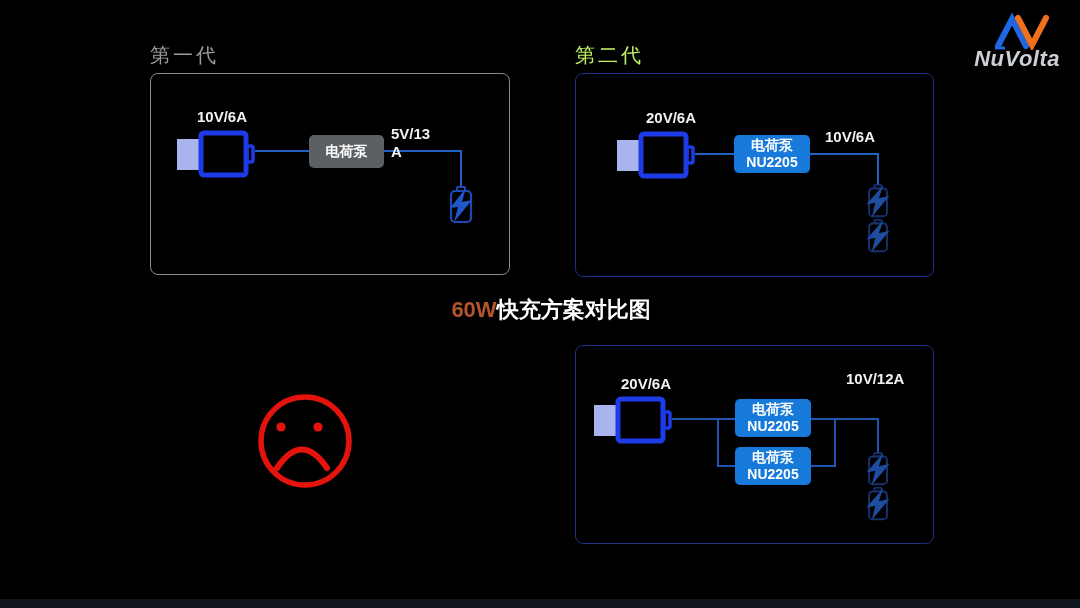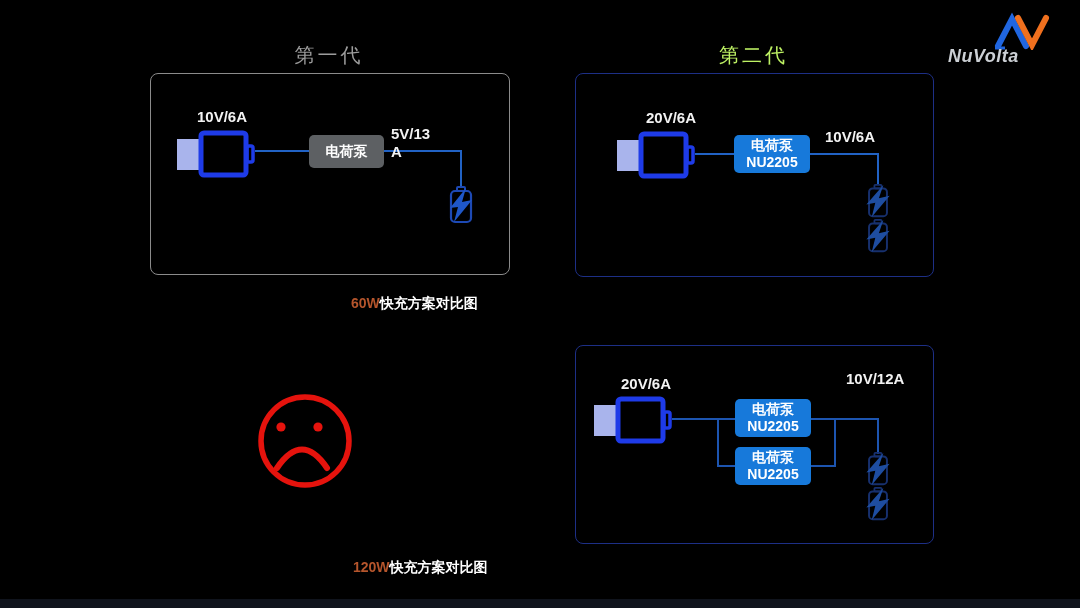--- a/index.html
+++ b/index.html
@@ -6,21 +6,21 @@
   .stage{position:relative;width:1080px;height:608px;background:#000;overflow:hidden;
          font-family:"Liberation Sans",sans-serif;}
   .abs{position:absolute;}
 
   
   .panel{position:absolute;border-radius:8px;background:#000;}
   .panel-gray{border:1.5px solid #8b8b8b;}
   .panel-blue{border:1.5px solid #1d2f86;}
 
   
-  .gen-title{position:absolute;text-align:center;font-size:20px;letter-spacing:3px;font-weight:500;}
+  .gen-title{position:absolute;font-size:20px;letter-spacing:3px;font-weight:500;}
   .t-gray{color:#9c9c9c;}
   .t-blue{color:#bef264;}
 
   
   .lbl{position:absolute;color:#f2f2f2;font-size:15px;font-weight:600;line-height:18px;white-space:pre-line;}
 
   
   .wire-h{position:absolute;height:2px;background:#2162c4;}
   .wire-v{position:absolute;width:2px;background:#2162c4;}
   .wire-dim{background:#1d55b0;}
@@ -33,26 +33,26 @@
 
   
   .battery{position:absolute;}
   .battery svg{overflow:visible;display:block;}
   .battery-bright .frame{stroke:#1d49b4;}
   .battery-bright .bolt{fill:#1f57c8;}
   .battery-dim .frame{stroke:#17306e;}
   .battery-dim .bolt{fill:#1e4da0;}
 
   
-  .caption{position:absolute;font-size:14px;font-weight:bold;color:#ffffff;}
+  .caption{position:absolute;text-align:center;font-size:22px;font-weight:bold;color:#ffffff;}
   .caption .hl{color:#b5552c;}
 
   
-  .logo-text{position:absolute;left:948px;top:46px;width:112px;text-align:left;
-             color:#ccd0d5;font-size:18px;font-weight:bold;font-style:italic;letter-spacing:0.5px;}
+  .logo-text{position:absolute;left:948px;top:46px;width:112px;text-align:right;
+             color:#ccd0d5;font-size:22px;font-weight:bold;font-style:italic;letter-spacing:0.5px;}
 
   .bottom-strip{position:absolute;left:0;top:599px;width:1080px;height:9px;background:#10141d;}
 </style>
 </head>
 <body>
 
 <div class="stage">
 
   <svg class="abs" style="left:993px;top:12px;" width="58" height="38" viewBox="0 0 58 38">
     <line x1="2" y1="36" x2="12" y2="36" stroke="#2066e0" stroke-width="3"></line>
@@ -178,18 +178,15 @@
     </svg>
   </div>
   <div class="battery battery-dim" style="left:864px;top:487px;">
     <svg width="28" height="34" viewBox="0 0 28 38">
       <rect class="frame" x="10" y="1" width="8" height="4" rx="1" fill="none" stroke-width="2"></rect>
       <rect class="frame" x="4" y="5" width="20" height="31" rx="4" fill="none" stroke-width="2.2"></rect>
       <polygon class="bolt" points="20,1 1,23 11,21 7,37 27,13 15,16"></polygon>
     </svg>
   </div>
 
-  <div class="caption" style="left:353px;top:559px;width:400px;">
-    <span class="hl">120W</span><span>快充方案对比图</span>
-  </div>
 
   <div class="bottom-strip"></div>
 </div>
 
 </body></html>

